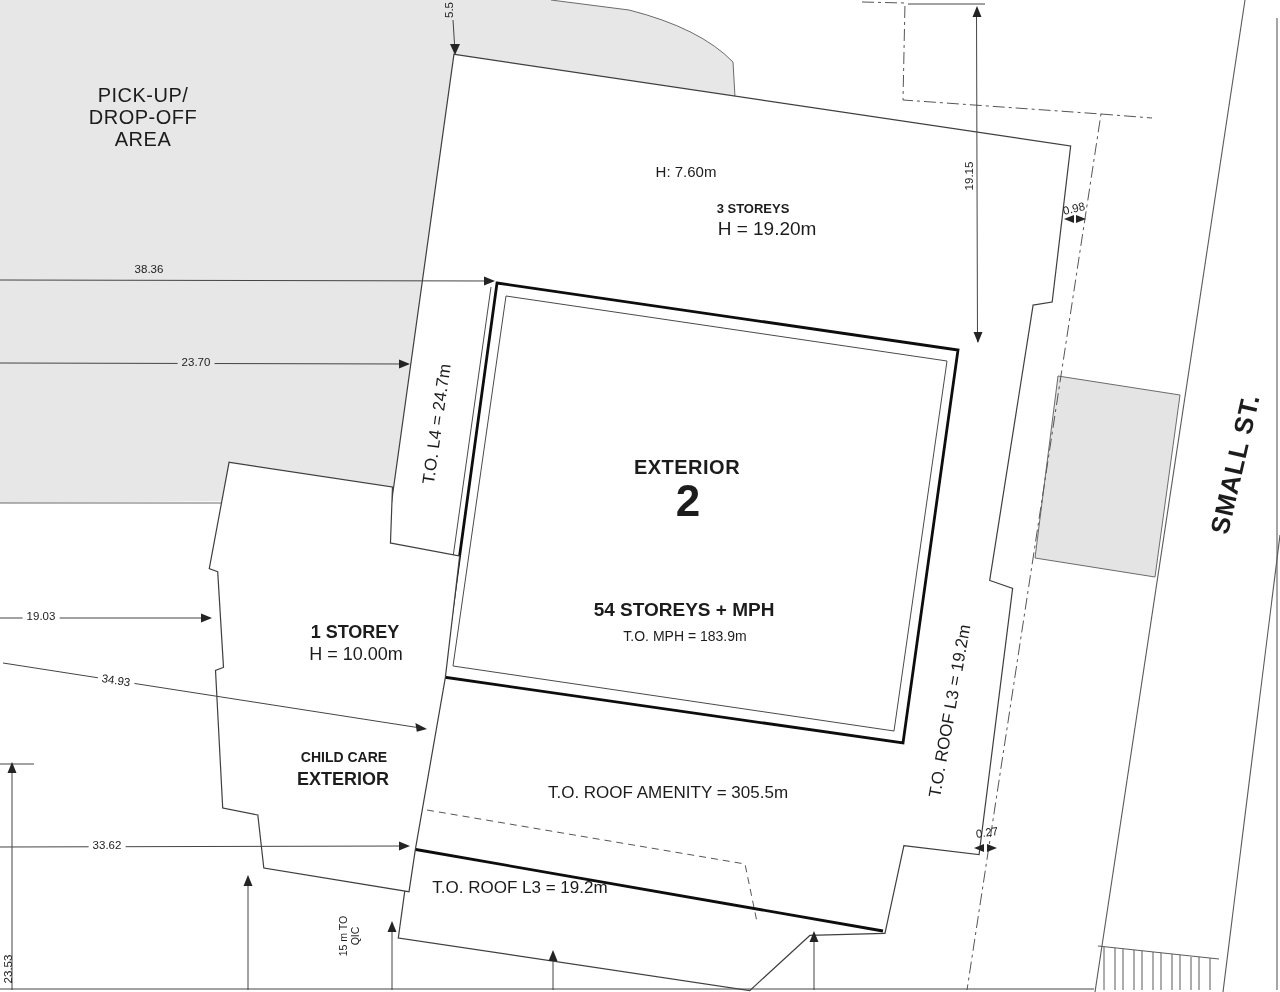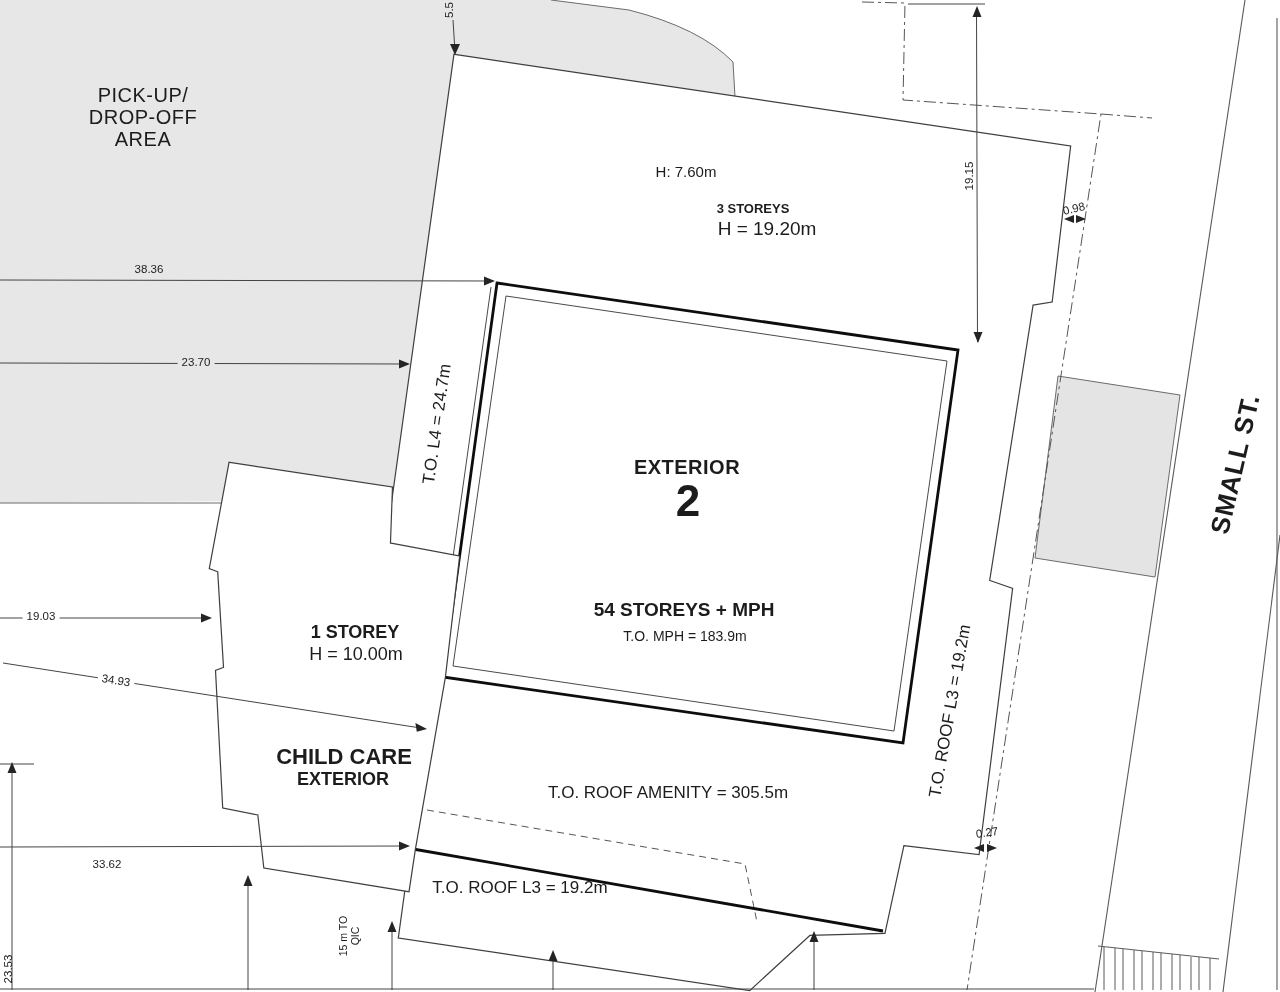--- a/index.html
+++ b/index.html
@@ -107,35 +107,35 @@
   <div class="lbl b" style="left:687px;top:467px;font-size:20px;letter-spacing:.5px;">EXTERIOR</div>
   <div class="lbl b" style="left:688px;top:501px;font-size:44px;">2</div>
   <div class="lbl b" style="left:684px;top:610px;font-size:19px;">54 STOREYS + MPH</div>
   <div class="lbl" style="left:685px;top:636px;font-size:14px;">T.O. MPH = 183.9m</div>
 
   <div class="lbl" style="left:437px;top:424px;font-size:17px;transform:translate(-50%,-50%) rotate(-82deg);">T.O. L4 = 24.7m</div>
 
   <div class="lbl b" style="left:355px;top:632px;font-size:18px;">1 STOREY</div>
   <div class="lbl" style="left:356px;top:654px;font-size:18px;">H = 10.00m</div>
 
-  <div class="lbl b" style="left:344px;top:757px;font-size:22px;">CHILD CARE</div>
+  <div class="lbl b" style="left:344px;top:757px;font-size:14px;">CHILD CARE</div>
   <div class="lbl b" style="left:343px;top:779px;font-size:18px;">EXTERIOR</div>
 
   <div class="lbl" style="left:668px;top:793px;font-size:17px;">T.O. ROOF AMENITY = 305.5m</div>
   <div class="lbl" style="left:520px;top:888px;font-size:17px;">T.O. ROOF L3 = 19.2m</div>
   <div class="lbl" style="left:950px;top:711px;font-size:17px;transform:translate(-50%,-50%) rotate(-80deg);">T.O. ROOF L3 = 19.2m</div>
 
   <div class="lbl b" style="left:1236px;top:464px;font-size:26px;letter-spacing:1px;transform:translate(-50%,-50%) rotate(-77deg);">SMALL ST.</div>
 
   <div class="lbl dim r90" style="left:450px;top:10px;">5.5</div>
   <div class="lbl dim bg-g" style="left:149px;top:270px;">38.36</div>
   <div class="lbl dim bg-g" style="left:196px;top:363px;">23.70</div>
   <div class="lbl dim bg-w" style="left:41px;top:617px;">19.03</div>
   <div class="lbl dim bg-w" style="left:116px;top:681px;transform:translate(-50%,-50%) rotate(9deg);">34.93</div>
-  <div class="lbl dim bg-w" style="left:107px;top:865px;text-align:right;">33.62</div>
+  <div class="lbl dim bg-w" style="left:107px;top:846px;text-align:right;">33.62</div>
   <div class="lbl dim r90" style="left:9px;top:969px;">23.53</div>
   <div class="lbl dim r90" style="left:970px;top:176px;">19.15</div>
   <div class="lbl dim" style="left:1074px;top:209px;transform:translate(-50%,-50%) rotate(-14deg);">0.98</div>
   <div class="lbl dim" style="left:987px;top:833px;transform:translate(-50%,-50%) rotate(-8deg);">0.27</div>
 
   <div class="lbl" style="left:349px;top:936px;font-size:10.5px;transform:translate(-50%,-50%) rotate(-90deg);">
     <div>15 m TO</div>
     <div>QIC</div>
   </div>
 

